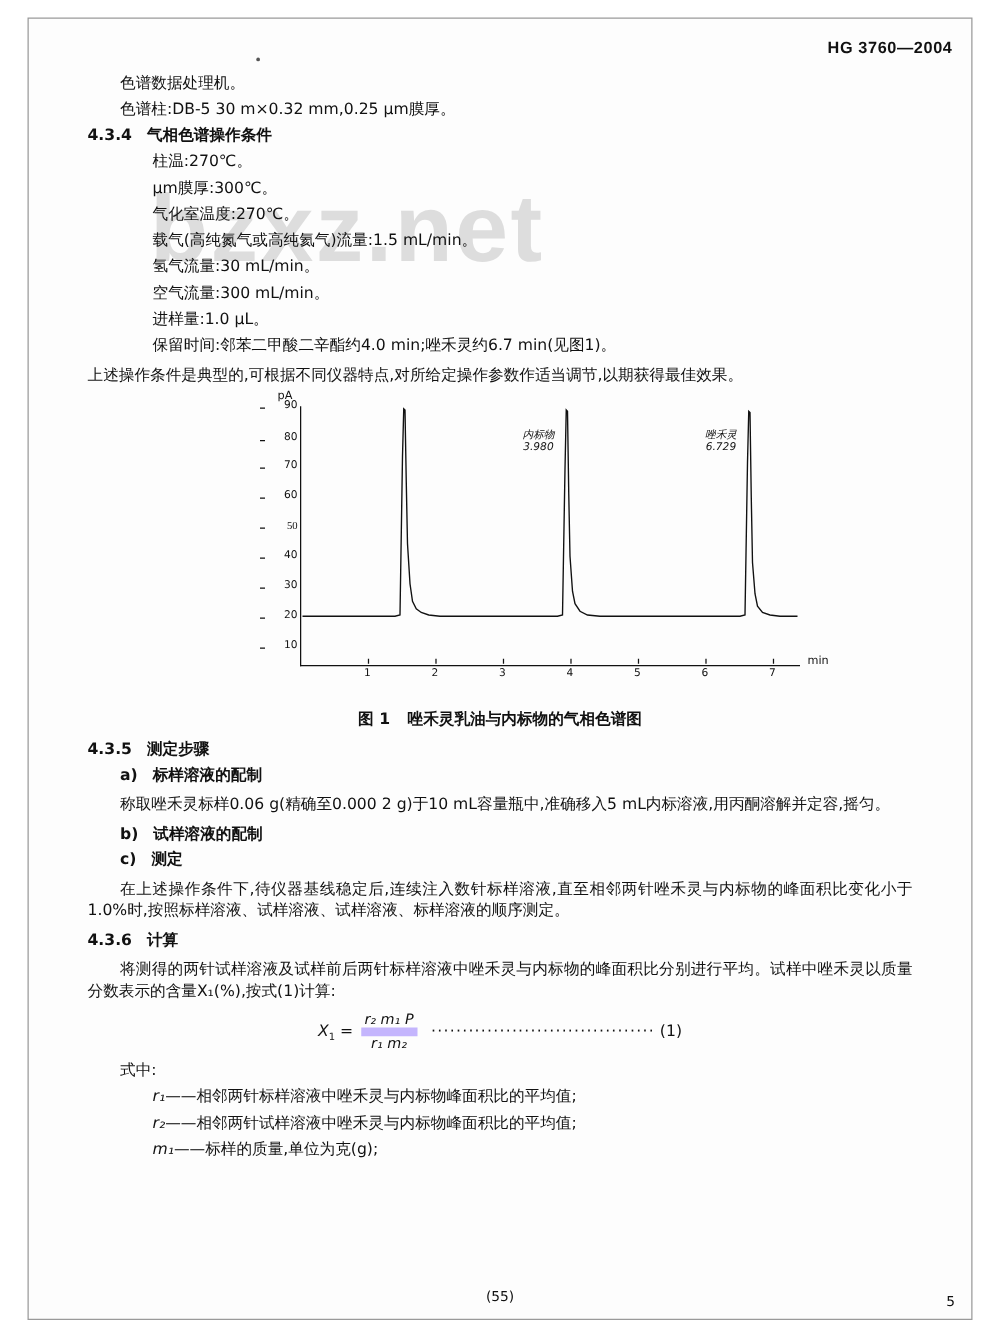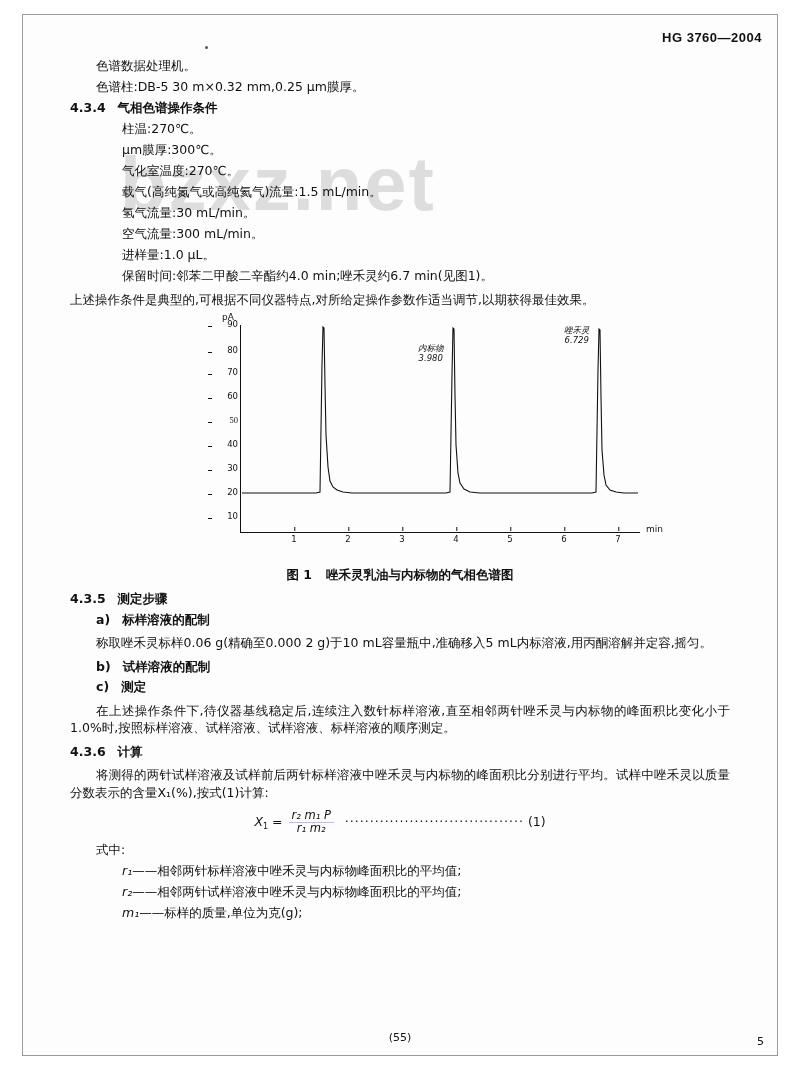--- a/index.html
+++ b/index.html
@@ -186,21 +186,21 @@
     white-space: nowrap;
   }
   .frac {
     display: inline-block;
     vertical-align: middle;
     text-align: center;
     margin: 0 2px;
   }
   .frac .num2 {
     display: block;
-    border-bottom: 1px solid #c4b5fd;
+    border-bottom: 7px solid #c4b5fd;
     padding: 0 3px;
     font-style: italic;
     font-size: 11.5px;
   }
   .frac .den { display: block; padding: 0 3px; font-style: italic; font-size: 11.5px;}
   .sub { font-size: 8px; vertical-align: sub; font-style: normal;}
   .ital { font-style: italic; }
   .dots { letter-spacing: 1px; }
   .footer-num {
     position: absolute;
@@ -274,21 +274,21 @@
         <div class="xaxis-label">min</div>
 
         <svg width="400" height="208" viewBox="0 0 400 208" style="position:absolute;left:0;top:0;">
           <polyline fill="none" stroke="#111" stroke-width="1.1" points="2,168 60,168 76,168 80,167 82,40 83,2 84,3 85,60 86,110 88,142 90,156 93,162 97,165 103,167 112,168 150,168 190,168 206,168 210,167 212,50 213,3 214,4 215,70 216,120 218,148 220,158 224,164 230,167 240,168 300,168 340,168 352,168 356,167 358,45 359,4 360,5 361,72 362,125 364,150 366,160 370,165 376,167 384,168 398,168"></polyline>
         </svg>
 
         <div class="peak-label" style="left:178px; top:18px;">
           <span>内标物</span><br>
           <span>3.980</span>
         </div>
-        <div class="peak-label" style="left:324px; top:0;">
+        <div class="peak-label" style="left:324px; top:18px;">
           <span>唑禾灵</span><br>
           <span>6.729</span>
         </div>
       </div>
     </div>
 
     <div class="fig-cap">
       <span>图 1</span><span class="t">唑禾灵乳油与内标物的气相色谱图</span>
     </div>
 

